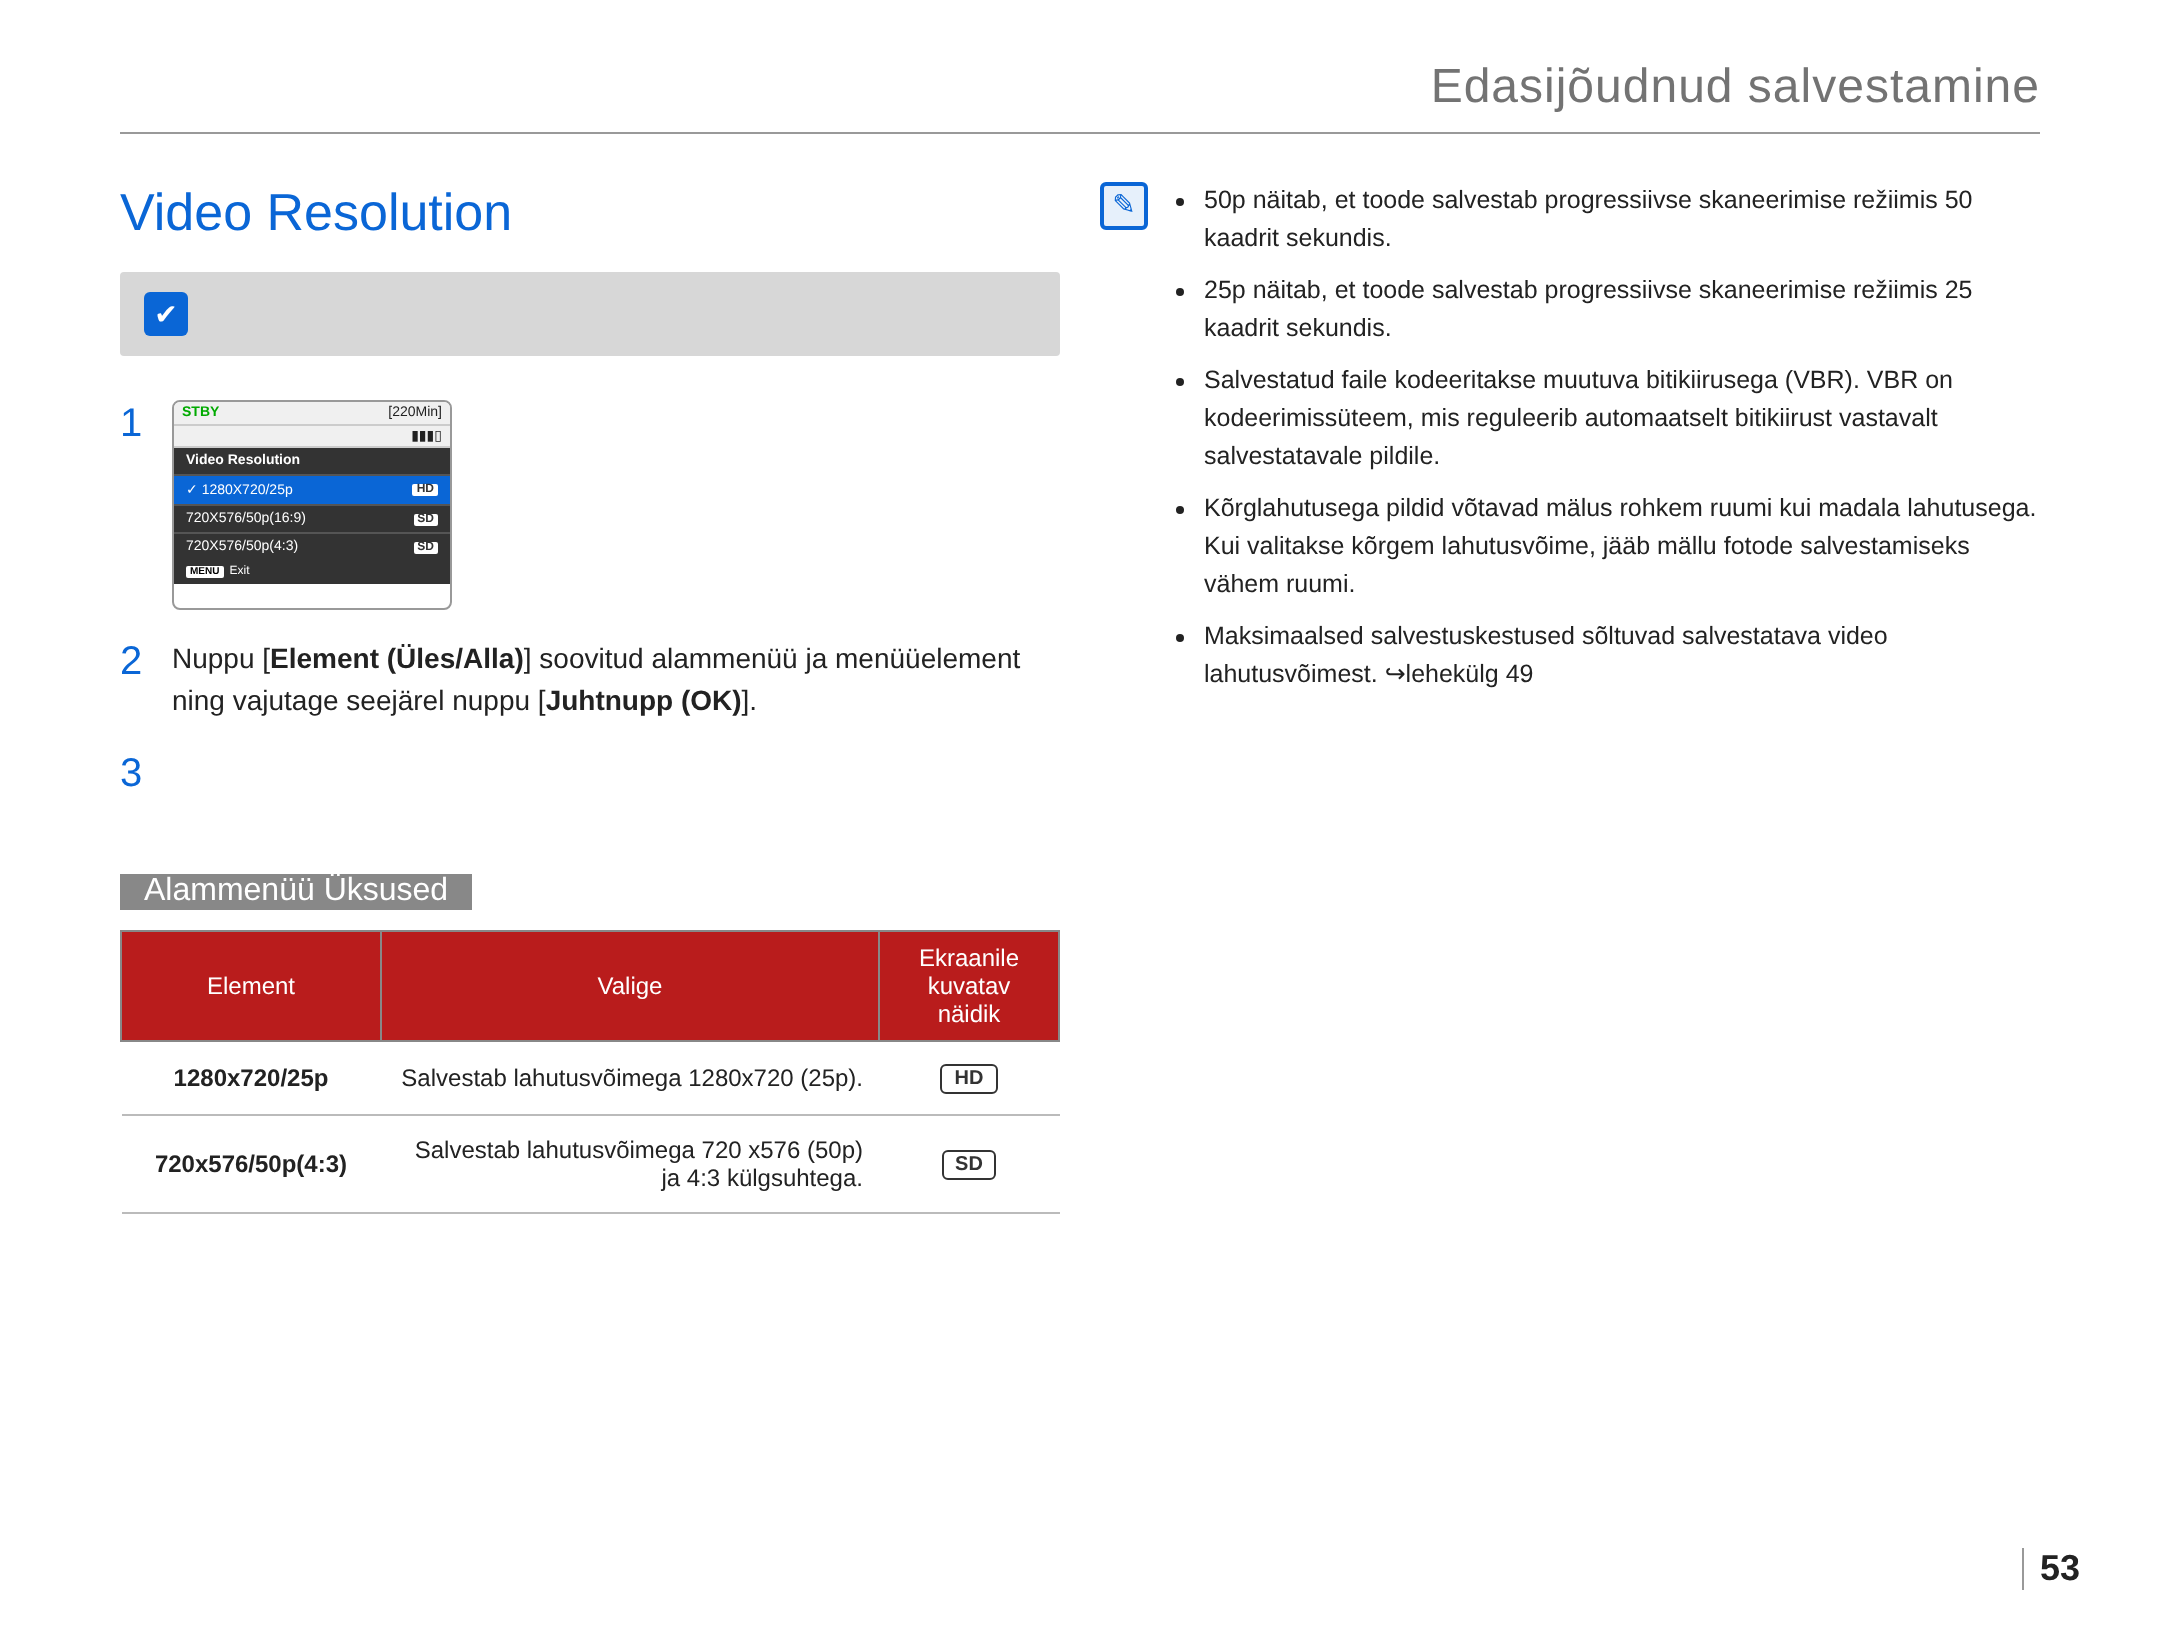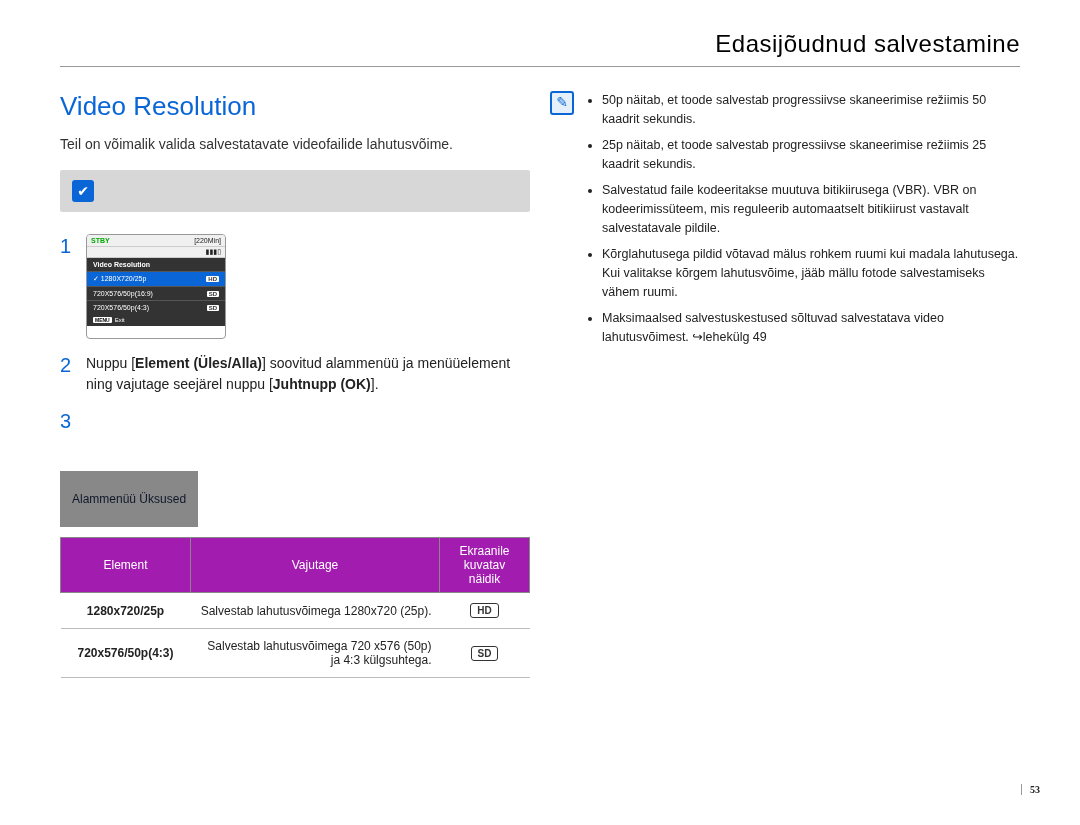--- a/index.html
+++ b/index.html
@@ -13,21 +13,21 @@
     padding: 0 60px;
   }
   .header {
     border-bottom: 1px solid #999;
     padding: 30px 0 8px 0;
     text-align: right;
   }
   .header h2 {
     font-size: 24px;
     font-weight: 400;
-    color: #000000;
+    color: #737373;
     letter-spacing: 0.5px;
   }
   .columns {
     display: flex;
     gap: 20px;
     padding-top: 24px;
   }
   .col-left { width: 470px; }
   .col-right { width: 470px; }
   h1 {
@@ -103,33 +103,33 @@
   }
   .screen-row.sel { background: #0a66d6; }
   .badge {
     background: #fff; color: #333; font-size: 6px; padding: 0 2px; border-radius: 1px; font-weight: bold;
   }
   .screen-footer { background: #333; color: #fff; padding: 3px 6px; font-size: 6px; display:flex; align-items:center; gap:3px;}
   .menu-badge { background:#fff; color:#000; padding:0 2px; border-radius:1px; font-size:5px; font-weight:bold;}
 
   .sub-header {
     background: #888;
-    color: #0f172a;
-    font-size: 12px;
-    padding: 21px 12px;
+    color: #ffffff;
+    font-size: 16px;
+    padding: 0 12px;
     display: inline-block;
     margin: 24px 0 10px 0;
   }
   table {
     border-collapse: collapse;
     width: 100%;
     font-size: 12px;
   }
   thead th {
-    background: #a21caf;
+    background: #b91c1c;
     color: #fff;
     font-weight: 400;
     padding: 6px 8px;
     border: 1px solid #888;
     text-align: center;
   }
   tbody td {
     padding: 10px 8px;
     border-bottom: 1px solid #bbb;
     vertical-align: middle;
@@ -164,38 +164,36 @@
     font-size: 14px;
     flex-shrink: 0;
   }
   .right-note ul { list-style: disc; padding-left: 18px; }
   .right-note li { margin-bottom: 6px; }
 
   .pagenum {
     position: absolute;
     right: 40px;
     bottom: 30px;
-    font-size: 10px;
+    font-size: 18px;
     font-weight: bold;
     border-left: 1px solid #999;
     padding-left: 8px;
-    font-family: Liberation Serif, serif;
   }
 </style>
 </head>
 <body>
 
 <div class="header">
   <h2>Edasijõudnud salvestamine</h2>
 </div>
 
 <div class="columns">
   <div class="col-left">
     <h1>Video Resolution</h1>
-    <p class="intro">Teil on võimalik valida salvestatavate videofailide lahutusvõime.</p>
 
     <div class="note-box">
       <div class="check-icon">✔</div>
     </div>
 
     <div class="steps">
 
       <div class="step-row">
         <div class="step-num">1</div>
         <div class="screen-mock">
@@ -237,21 +235,21 @@
         <div class="step-num">3</div>
       </div>
     </div>
 
     <div class="sub-header">Alammenüü Üksused</div>
 
     <table>
       <thead>
         <tr>
           <th>Element</th>
-          <th>Vajutage</th>
+          <th>Valige</th>
           <th>Ekraanile kuvatav näidik</th>
         </tr>
       </thead>
       <tbody>
         <tr>
           <td class="name">1280x720/25p</td>
           <td>Salvestab lahutusvõimega 1280x720 (25p).</td>
           <td class="badge-cell"><span class="res-badge">HD</span></td>
         </tr>
         <tr>

